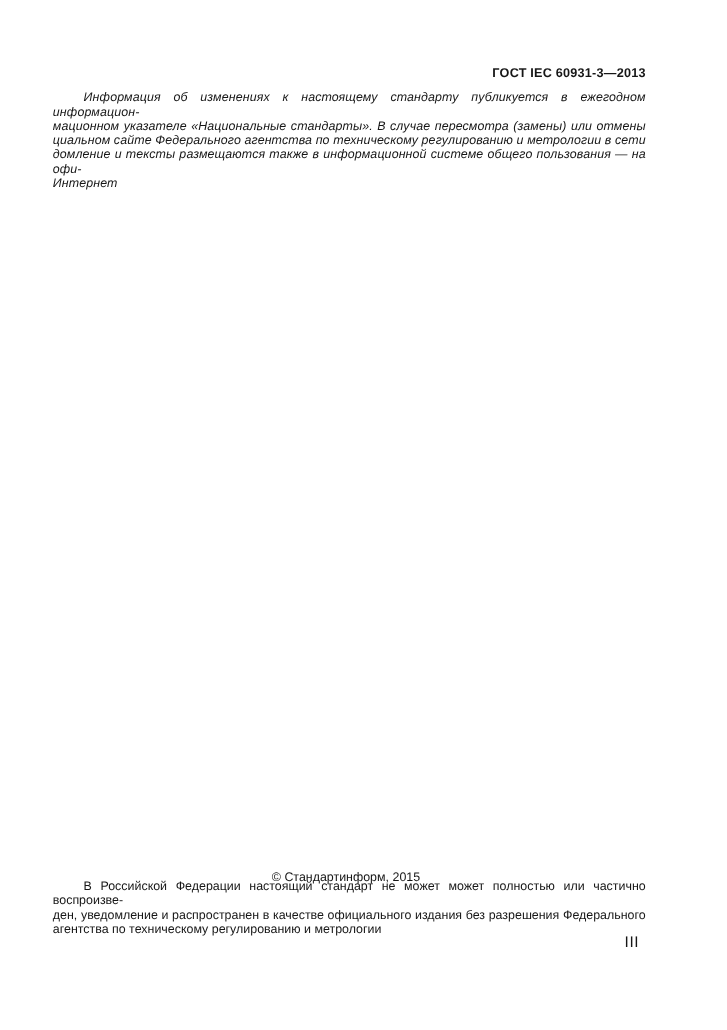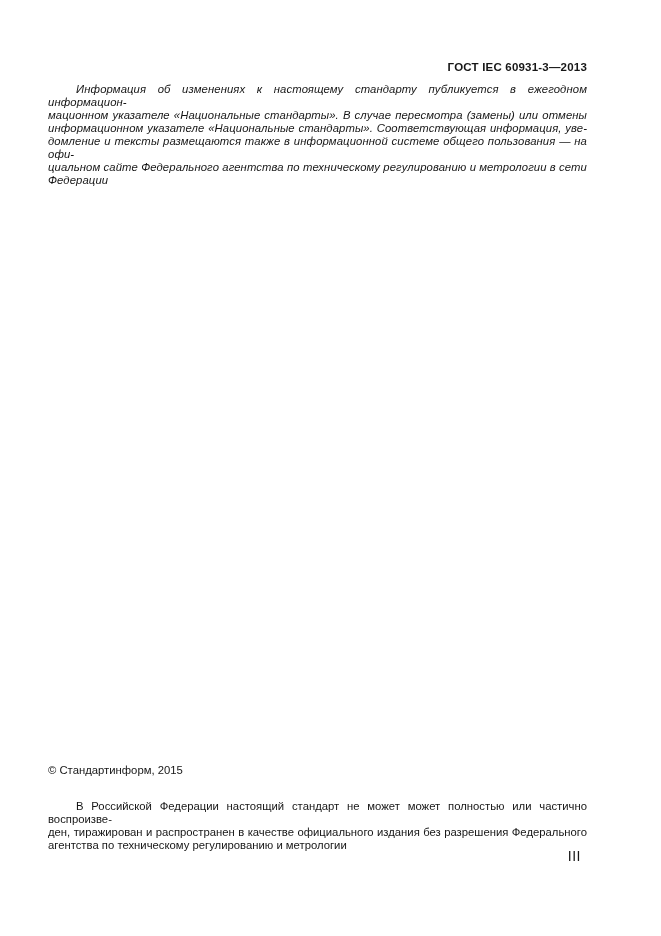--- a/index.html
+++ b/index.html
@@ -29,22 +29,22 @@
     font-style: italic;
     font-size: 11.3px;
     line-height: 13px;
     letter-spacing: 0.1px;
   }
   .line { min-height: 13px; }
   .line.just { text-align: justify; text-align-last: justify; }
   .line.indent { text-indent: 28px; }
   .copyright-line {
     position: absolute;
-    top: 764px; left: 48px; width: 533px;
-    text-align: left;
+    top: 792px; left: 48px; width: 533px;
+    text-align: center;
     font-size: 11.3px;
   }
   .reproduction-notice {
     position: absolute;
     top: 800px; left: 48px; width: 539px;
     font-size: 11.3px;
     line-height: 13px;
   }
   .page-number {
     position: absolute;
@@ -57,29 +57,28 @@
 </head>
 <body>
 
 <div class="page">
 
   <div class="doc-code">ГОСТ IEC 60931-3—2013</div>
 
   <div class="amendments-notice">
     <div class="line just indent">Информация об изменениях к настоящему стандарту публикуется в ежегодном информацион-</div>
     <div class="line just">мационном указателе «Национальные стандарты». В случае пересмотра (замены) или отмены</div>
-    <div class="line just">информационном указателе «Национальные стандарты». Соответствующая информация, уве-</div>
+    <div class="line just">циальном сайте Федерального агентства по техническому регулированию и метрологии в сети</div>
     <div class="line just">домление и тексты размещаются также в информационной системе общего пользования — на офи-</div>
-    <div class="line just">циальном сайте Федерального агентства по техническому регулированию и метрологии в сети</div>
-    <div class="line">Федерации</div>
+    <div class="line">Интернет</div>
   </div>
 
   <div class="copyright-line">© Стандартинформ, 2015</div>
 
   <div class="reproduction-notice">
     <div class="line just indent">В Российской Федерации настоящий стандарт не может может полностью или частично воспроизве-</div>
-    <div class="line just">ден, тиражирован и распространен в качестве официального издания без разрешения Федерального</div>
+    <div class="line just">ден, уведомление и распространен в качестве официального издания без разрешения Федерального</div>
     <div class="line">агентства по техническому регулированию и метрологии</div>
   </div>
 
   <div class="page-number">III</div>
 
 </div>
 
 </body></html>

